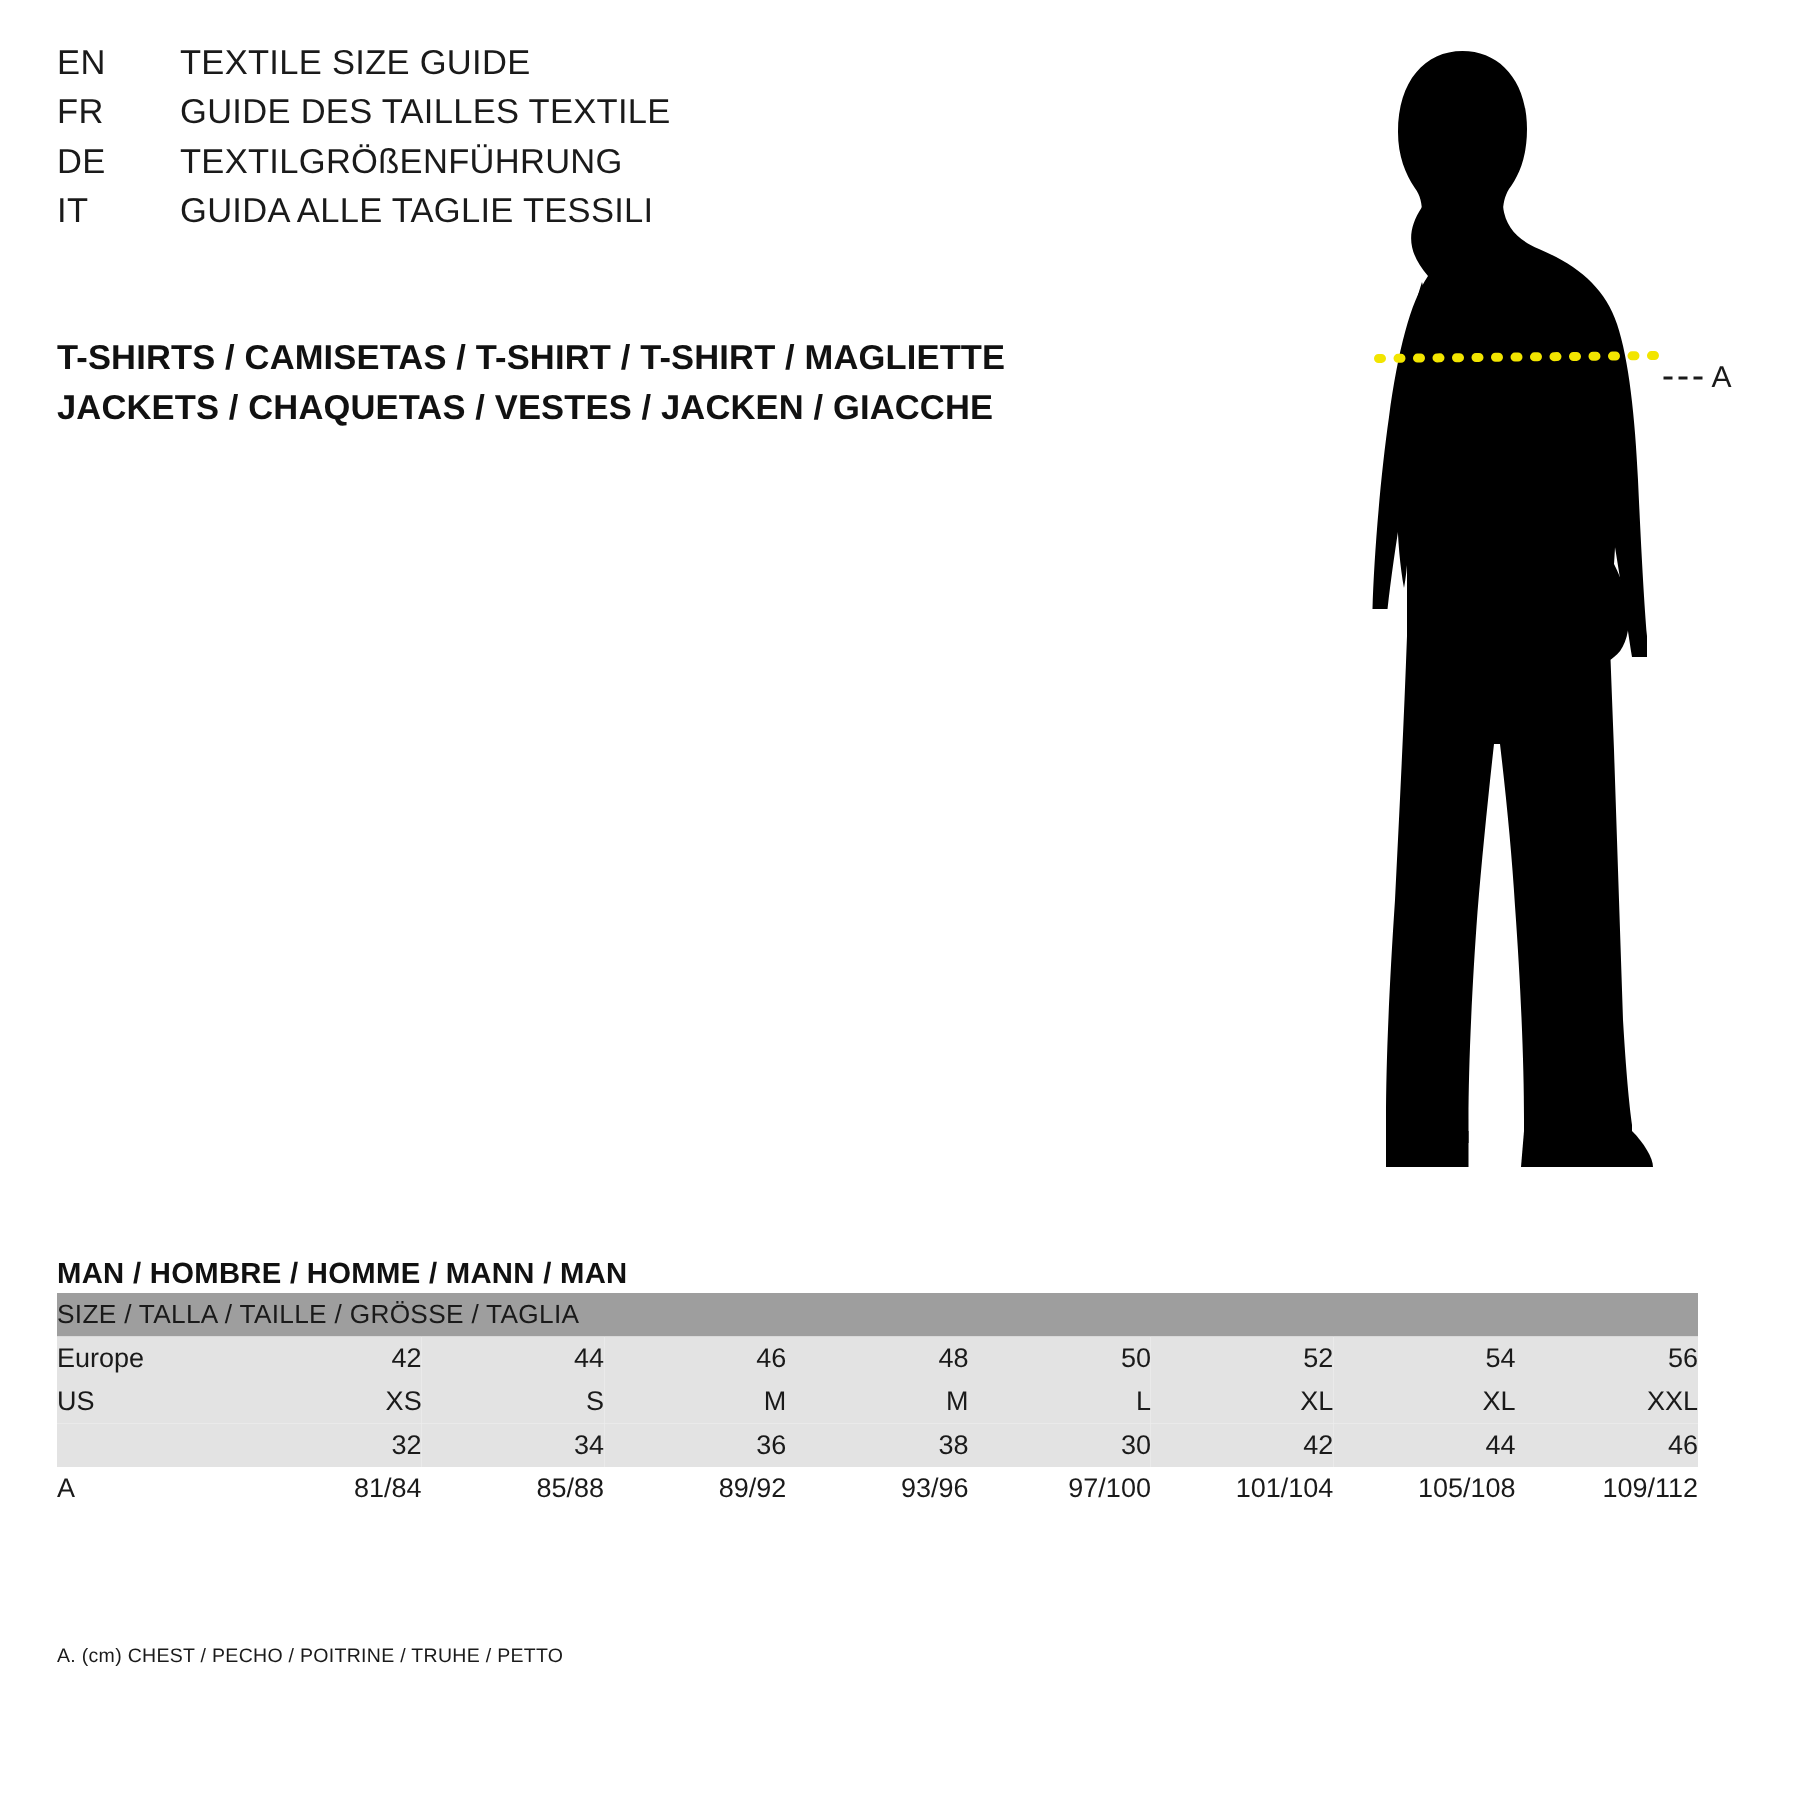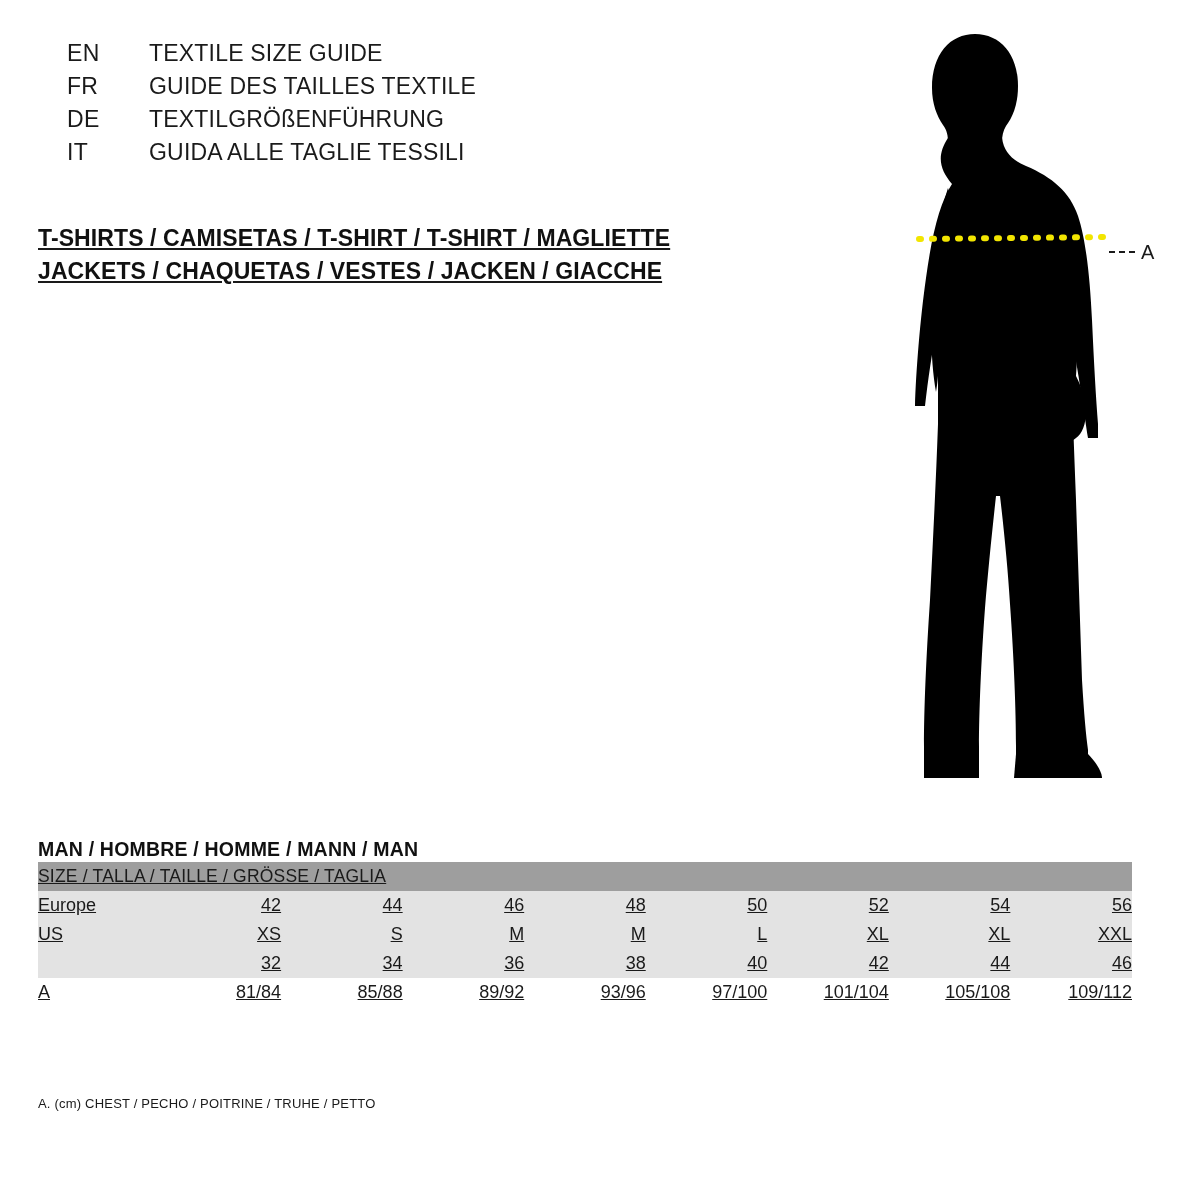--- a/index.html
+++ b/index.html
@@ -27,36 +27,33 @@
     display: flex;
     align-items: baseline;
     height: 33px;
   }
   .lang-code {
     width: 82px;
     flex: 0 0 82px;
     font-size: 23px;
     letter-spacing: 0.3px;
     color: #1a1a1a;
-    margin-left: 29px;
   }
   .lang-title {
     font-size: 23px;
     letter-spacing: 0.2px;
     color: #1a1a1a;
     white-space: nowrap;
-    margin-top: 12px;
   }
 
   .garment-lines {
     position: absolute;
     left: 38px;
     top: 222px;
     width: 780px;
-    text-decoration: underline;
   }
   .garment-line {
     font-size: 23px;
     font-weight: bold;
     letter-spacing: 0.1px;
     line-height: 33px;
     white-space: nowrap;
     color: #111111;
   }
 
@@ -102,21 +99,20 @@
     font-weight: bold;
     letter-spacing: 0.2px;
     color: #111111;
     margin-bottom: 1px;
     white-space: nowrap;
   }
   table.size-table {
     border-collapse: collapse;
     width: 1094px;
     table-layout: fixed;
-    text-decoration: underline;
   }
   table.size-table td {
     height: 29px;
     font-size: 18px;
     color: #1a1a1a;
     padding: 0;
     vertical-align: middle;
   }
   td.rowlabel {
     text-align: left;
@@ -261,21 +257,21 @@
         <td class="val">XL</td>
         <td class="val">XL</td>
         <td class="val">XXL</td>
       </tr>
       <tr class="band-light">
         <td class="rowlabel"></td>
         <td class="val">32</td>
         <td class="val">34</td>
         <td class="val">36</td>
         <td class="val">38</td>
-        <td class="val">40</td>
+        <td class="val">30</td>
         <td class="val">42</td>
         <td class="val">44</td>
         <td class="val">46</td>
       </tr>
       <tr class="band-white">
         <td class="rowlabel">A</td>
         <td class="val">81/84</td>
         <td class="val">85/88</td>
         <td class="val">89/92</td>
         <td class="val">93/96</td>

